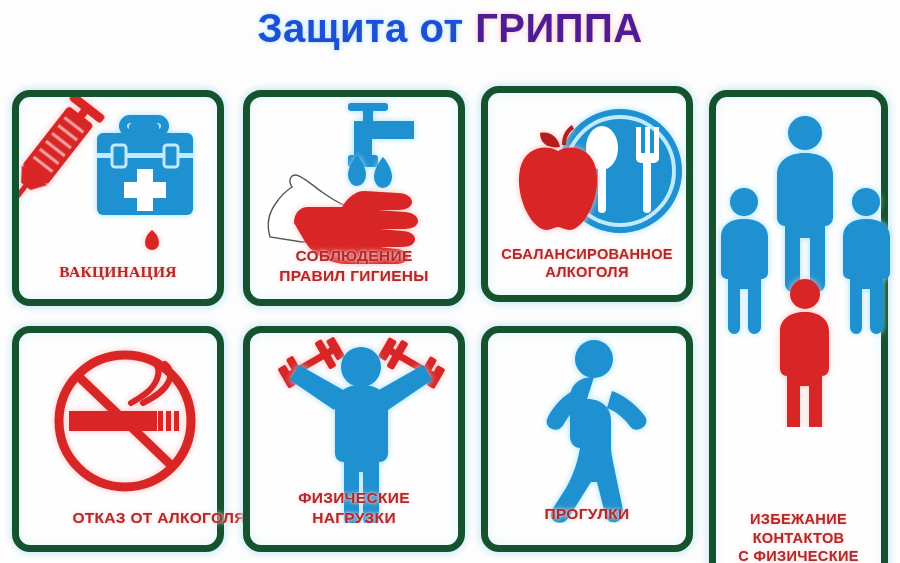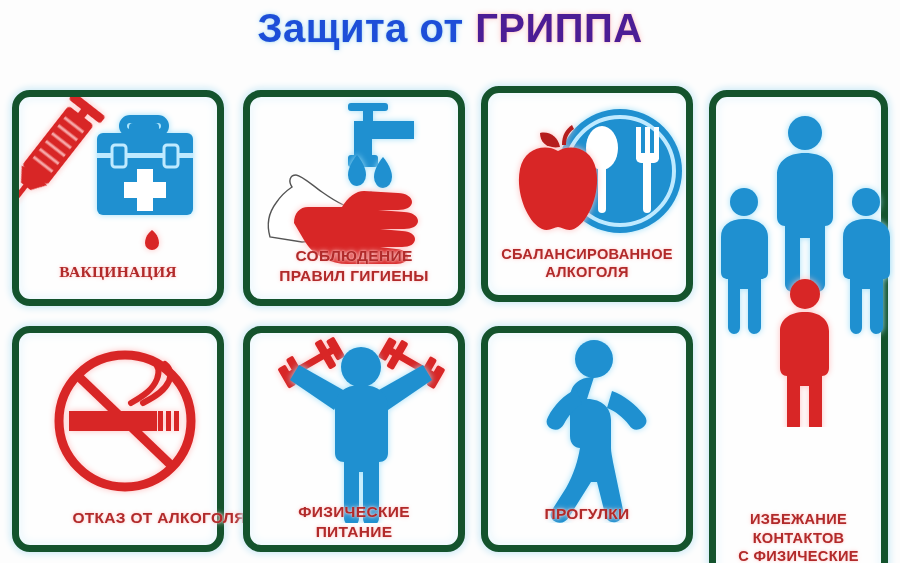--- a/index.html
+++ b/index.html
@@ -75,21 +75,21 @@
   #card-avoid-contact    { left: 709px; top: 90px;  width: 179px; height: 504px; }
   #card-no-alcohol       { left: 12px;  top: 326px; width: 212px; height: 226px; }
   #card-exercise         { left: 243px; top: 326px; width: 222px; height: 226px; }
   #card-walks            { left: 481px; top: 326px; width: 212px; height: 226px; }
 
   #label-vaccination   { bottom: 18px; }
   #label-hygiene       { bottom: 14px; }
   #label-nutrition     { bottom: 14px; }
   #label-avoid-contact { bottom: 22px; }
   #label-no-alcohol    { bottom: 18px; padding-left: 41px; }
-  #label-exercise      { bottom: 4px; text-align: center; }
+  #label-exercise      { bottom: 18px; text-align: center; }
   #label-walks         { bottom: 22px; text-align: center; }
 
   svg { display: block; }
   .glow-blue { filter: drop-shadow(0 0 3px #9fe0fa); }
   .glow-red  { filter: drop-shadow(0 0 3px #ffc0c0); }
 </style>
 </head>
 <body>
 
 <div id="poster">
@@ -305,21 +305,21 @@
 
           <path d="M111 52 c-17 0 -26 9 -26 22 l0 46 c0 6 4 9 9 9 l0 56
                    c0 5 4 8 8 8 c4 0 7 -3 7 -8 l0 -46 l4 0 l0 46
                    c0 5 3 8 7 8 c5 0 9 -3 9 -8 l0 -56 c5 0 9 -3 9 -9
                    l0 -46 c0 -13 -9 -22 -27 -22 z"></path>
         </g>
       </svg>
     </div>
     <div class="card-label" id="label-exercise">
       <div>ФИЗИЧЕСКИЕ</div>
-      <div>ПИТАНИЕ</div>
+      <div>НАГРУЗКИ</div>
     </div>
   </div>
 
   <div class="card" id="card-walks">
     <div class="card-art">
       <svg width="212" height="190" viewBox="0 0 212 190">
         <g class="glow-blue" fill="#1f90d0">
           <circle cx="106" cy="26" r="19"></circle>
 
           <path d="M106 44 c-16 0 -24 9 -24 21 l0 38 c0 8 5 12 10 12

